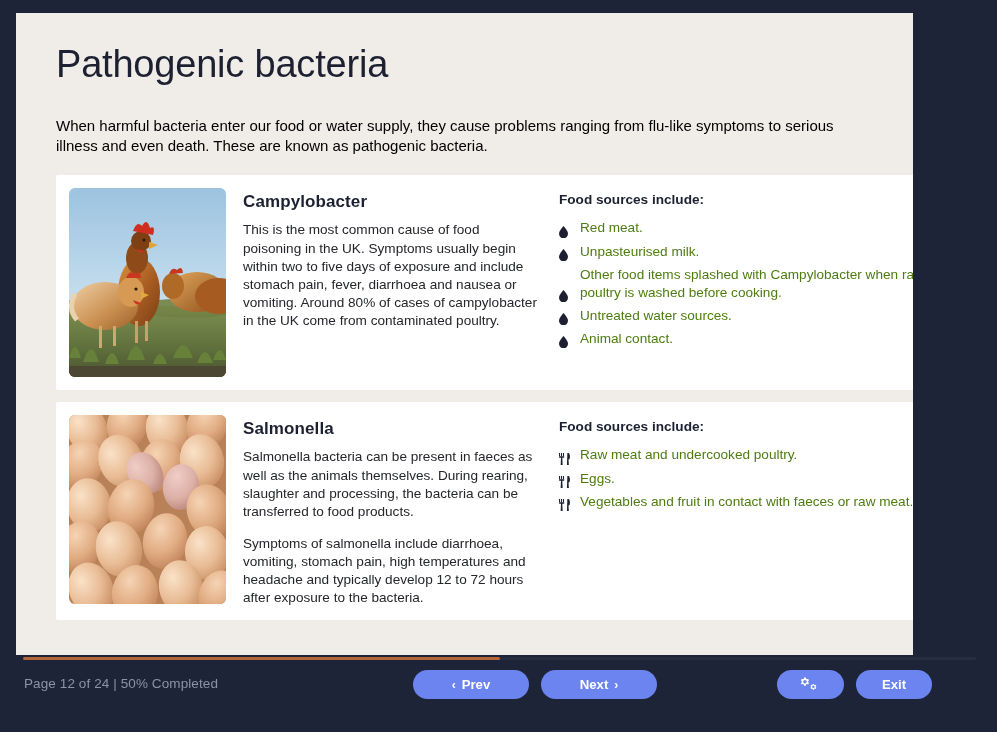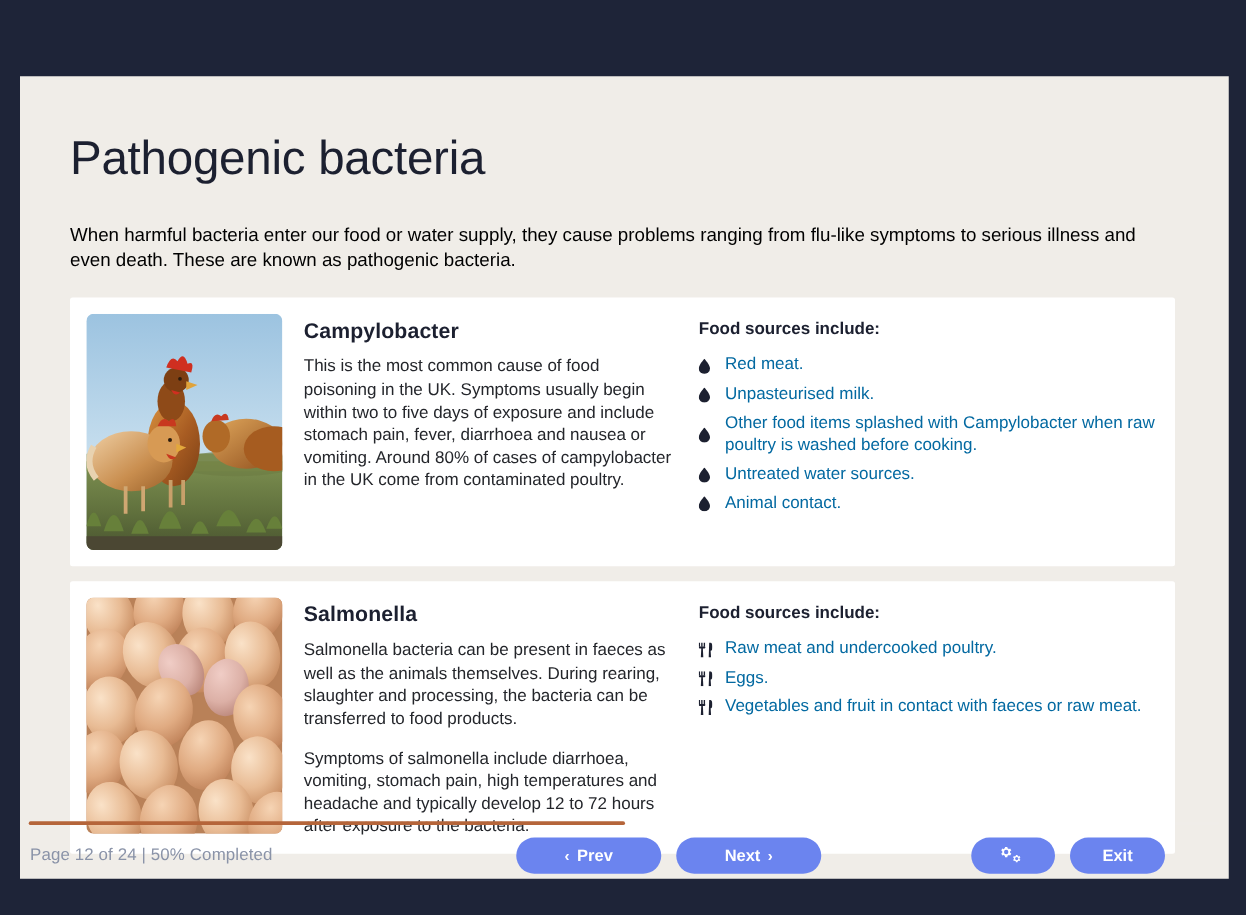--- a/index.html
+++ b/index.html
@@ -19,27 +19,26 @@
     height: 732px;
     background: #1e2438;
     box-sizing: border-box;
   }
 
   
   .slide {
     position: absolute;
     left: 16px;
     top: 13px;
-    width: 967px;
+    width: 897px;
     height: 642px;
     background: #f0ede8;
     box-sizing: border-box;
-    padding: 31px 40px 0 40px;
+    padding: 16px 40px 0 40px;
     overflow: hidden;
-    margin-top: 48px;
   }
   .slide-title {
     font-size: 38px;
     font-weight: 400;
     color: #1c2030;
     letter-spacing: -0.2px;
     margin: 0 0 0 0;
     line-height: 1.15;
     padding-top: 14px;
   }
@@ -111,24 +110,24 @@
     color: #1c2030;
     margin: 0 0 12px 0;
   }
   .side-list {
     list-style: none;
     margin: 0;
     padding: 0;
   }
   .side-list li {
     display: flex;
-    align-items: center;
+    align-items: flex-end;
     font-size: 13.6px;
     line-height: 1.33;
-    color: #0369a1;
+    color: #4d7c0f;
     margin-bottom: 5px;
   }
   .bullet-icon {
     flex: 0 0 auto;
     width: 21px;
     padding-top: 2px;
     color: #1c2030;
     line-height: 1;
   }
   .bullet-icon svg { display: block; }

